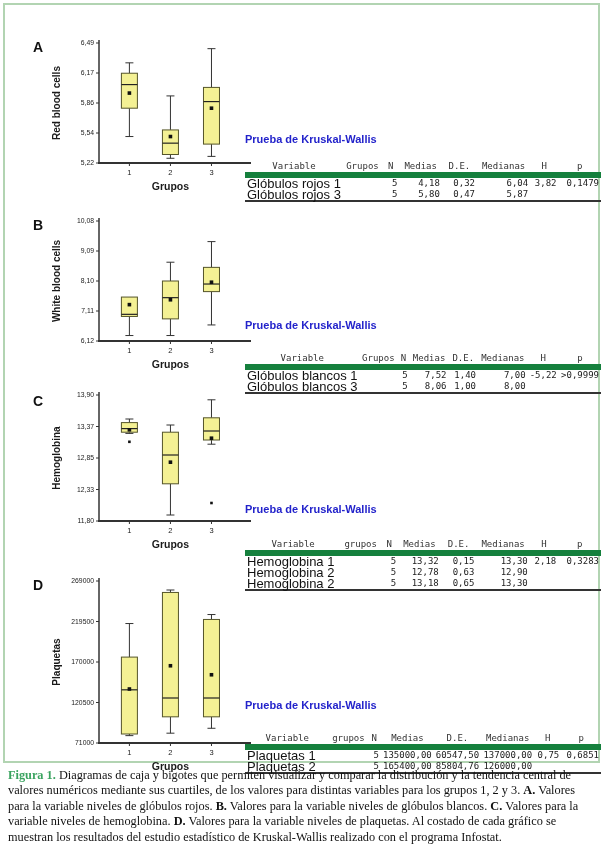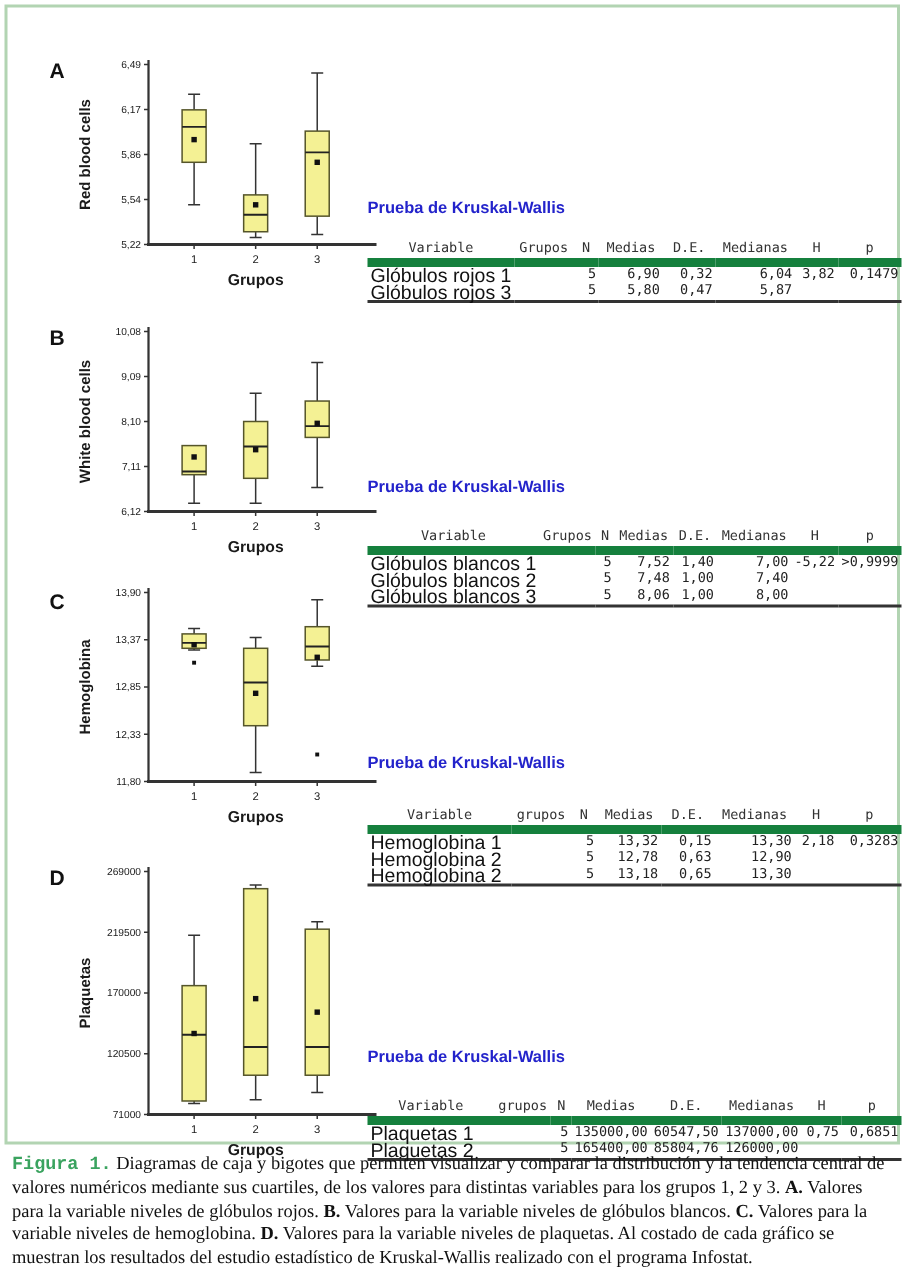--- a/index.html
+++ b/index.html
@@ -29,21 +29,21 @@
   .pd .stats-table{margin-top:22px;}
   .stats-table th{font-weight:normal;border-bottom:6px solid #15803d;padding:0 2px 1px;
                   white-space:nowrap;text-align:center;color:#333;}
   .stats-table td{padding:0 2px;white-space:nowrap;text-align:right;line-height:11px;}
   .stats-table td.lbl{text-align:left;font-family:"Liberation Sans",sans-serif;
                       font-size:13px;color:#111;}
   .c0{width:27%;} .c1{width:11%;} .c2{width:5%;} .c3{width:12%;}
   .c4{width:10%;} .c5{width:15%;} .c6{width:8%;} .c7{width:12%;}
   .caption{position:absolute;left:8px;top:768px;width:589px;margin:0;
            font-family:"Liberation Serif",serif;font-size:12.3px;line-height:15.4px;color:#111;}
-  .caption .fig-label{color:#3aa35f;font-weight:bold;font-family:Liberation Mono, monospace;}
+  .caption .fig-label{color:#3aa35f;font-weight:bold;}
   .caption b{font-weight:bold;}
 </style>
 </head>
 <body>
 
 <div class="page">
   <div class="frame">
 
     <section class="panel pa">
       <div class="letter">A</div>
@@ -115,21 +115,21 @@
             <th>Medianas</th>
             <th>H</th>
             <th>p</th>
           </tr>
             </thead>
           <tbody>
             <tr>
               <td class="lbl">Glóbulos rojos 1</td>
               <td></td>
               <td>5</td>
-              <td>6,90</td>
+              <td>4,18</td>
               <td>0,32</td>
               <td>6,04</td>
               <td>3,82</td>
               <td>0,1479</td>
             </tr>
             <tr>
               <td class="lbl">Glóbulos rojos 3</td>
               <td></td>
               <td>5</td>
               <td>5,80</td>
@@ -216,30 +216,20 @@
           <tbody>
             <tr>
               <td class="lbl">Glóbulos blancos 1</td>
               <td></td>
               <td>5</td>
               <td>7,52</td>
               <td>1,40</td>
               <td>7,00</td>
               <td>-5,22</td>
               <td>&gt;0,9999</td>
-            </tr>
-            <tr>
-              <td class="lbl">Glóbulos blancos 2</td>
-              <td></td>
-              <td>5</td>
-              <td>7,48</td>
-              <td>1,00</td>
-              <td>7,40</td>
-              <td></td>
-              <td></td>
             </tr>
             <tr>
               <td class="lbl">Glóbulos blancos 3</td>
               <td></td>
               <td>5</td>
               <td>8,06</td>
               <td>1,00</td>
               <td>8,00</td>
               <td></td>
               <td></td>

